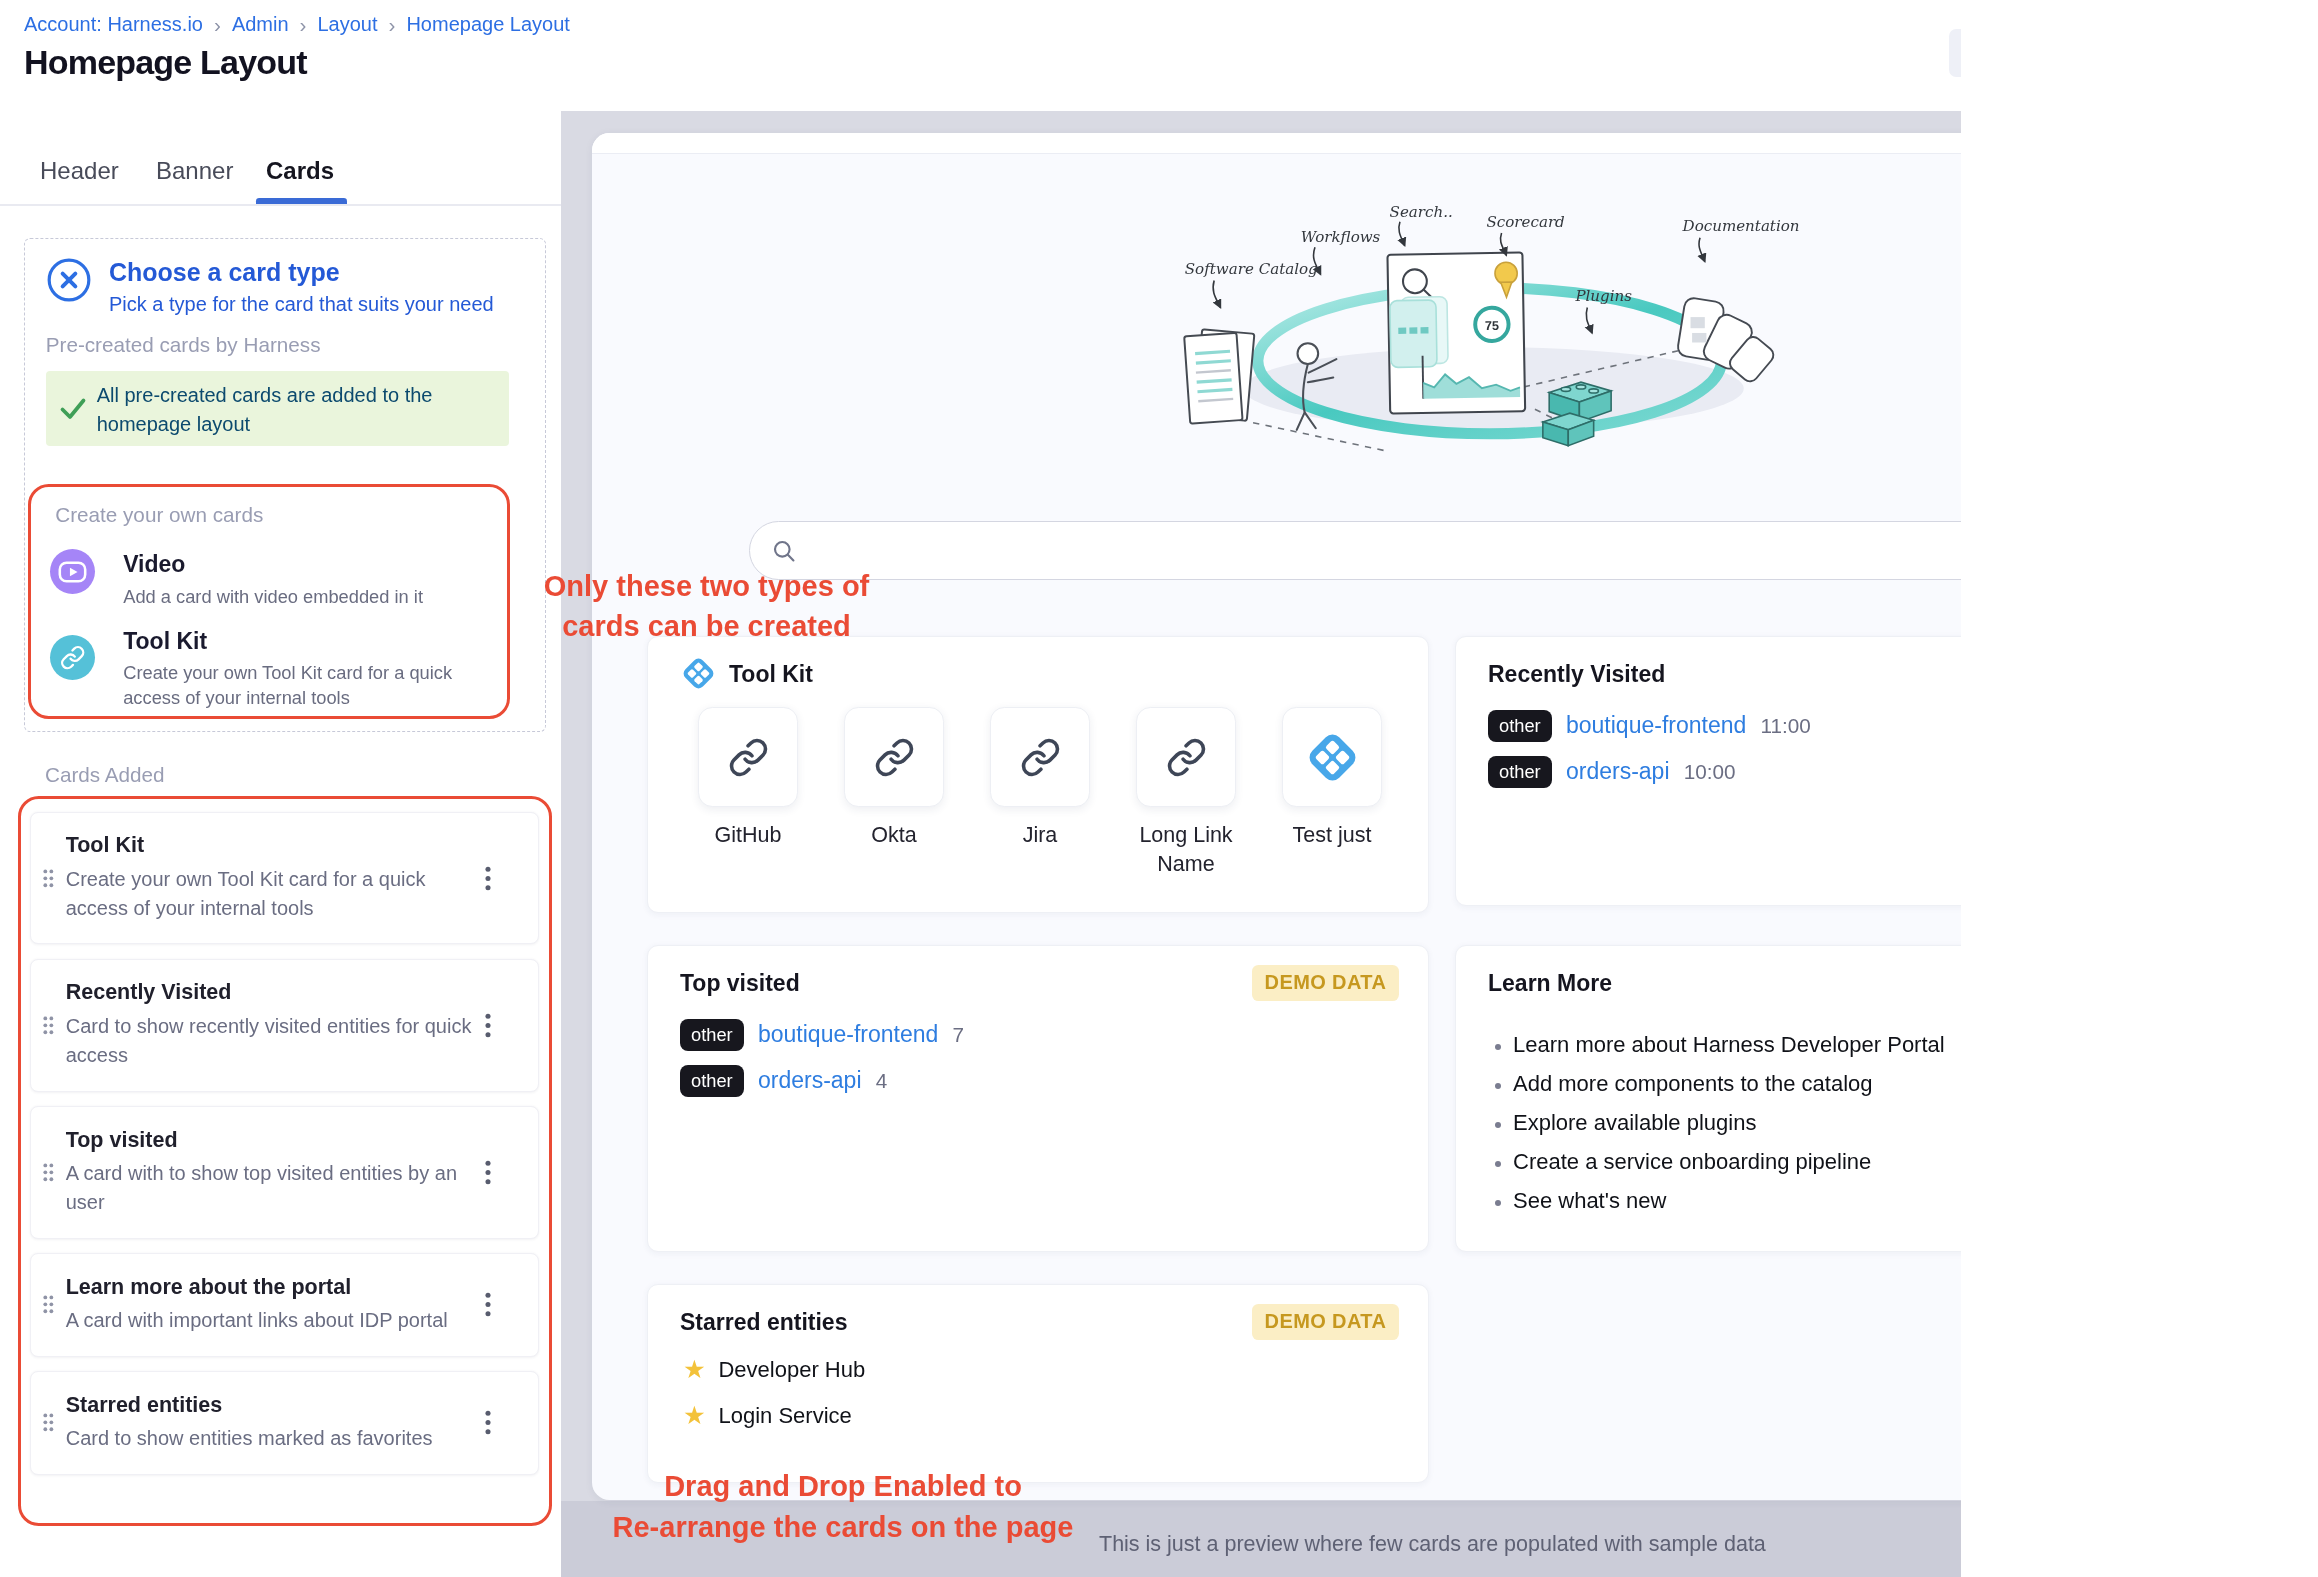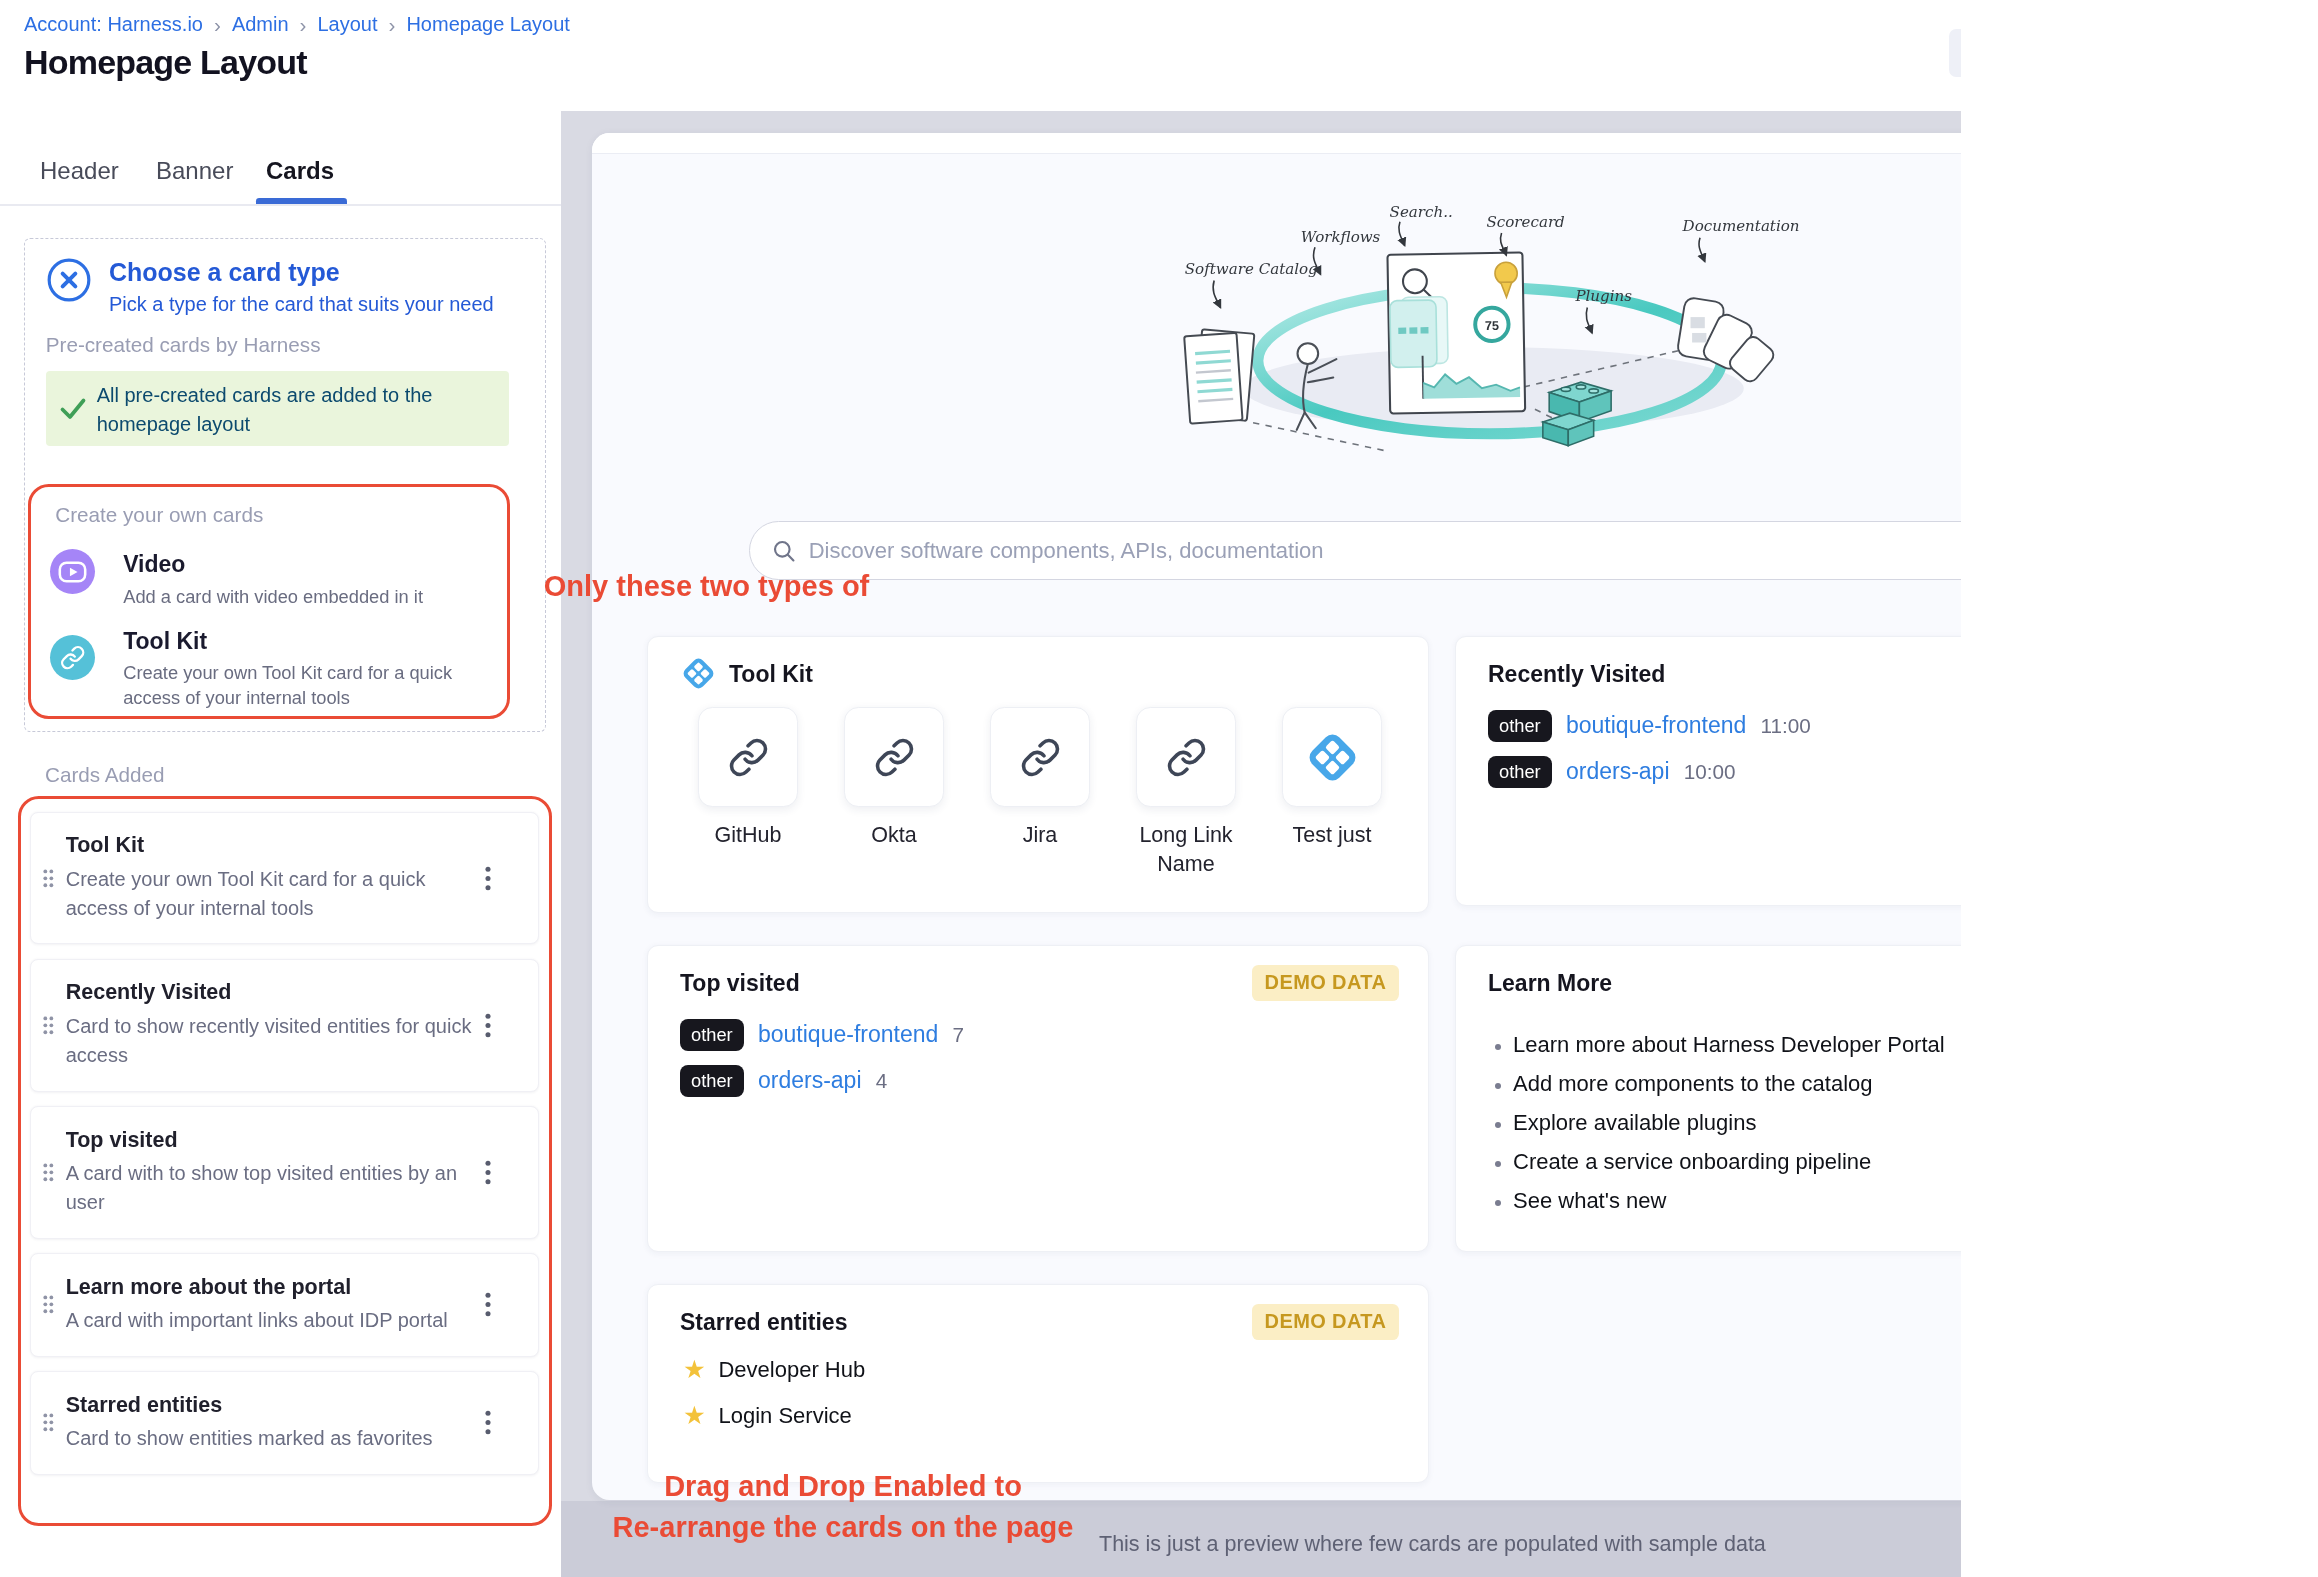--- a/index.html
+++ b/index.html
@@ -377,21 +377,20 @@
           <path d="M690 50 C686 62 692 70 696 80" marker-end="url(#ah)"></path>
           <path d="M548 138 C544 152 550 160 554 170" marker-end="url(#ah)"></path>
         </g>
       </svg>
 
       <div class="search-bar">
         <svg width="24" height="24" viewBox="0 0 28 28">
           <circle cx="12" cy="12" r="8.5" stroke="#70758a" stroke-width="2.5" fill="none"></circle>
           <line x1="18.5" y1="18.5" x2="25" y2="25" stroke="#70758a" stroke-width="2.5" stroke-linecap="round"></line>
         </svg>
-        <input class="search-input" type="text" placeholder="Discover software components, APIs, documentation" style="">
       </div>
 
       <div class="preview-card tk-card">
         <svg class="tk-head-icon" viewBox="0 0 48 48">
           <g transform="rotate(45 24 24)">
             <rect x="8" y="8" width="32" height="32" rx="8" fill="#47a7e9"></rect>
             <rect x="13.5" y="13.5" width="9" height="9" rx="2" fill="#fff"></rect>
             <rect x="25.5" y="13.5" width="9" height="9" rx="2" fill="#fff"></rect>
             <rect x="13.5" y="25.5" width="9" height="9" rx="2" fill="#fff"></rect>
             <rect x="25.5" y="25.5" width="9" height="9" rx="2" fill="#fff"></rect>
@@ -506,20 +505,21 @@
           <span>Login Service</span>
         </div>
       </div>
     </div>
 
     <div class="footer-note">This is just a preview where few cards are populated with sample data</div>
   </div>
 
   <div class="annotation note-types">
     <div>Only these two types of</div>
+    <div>cards can be created</div>
   </div>
   <div class="annotation note-drag">
     <div>Drag and Drop Enabled to</div>
     <div>Re-arrange the cards on the page</div>
   </div>
 
 </div>
 
 
 </body></html>

